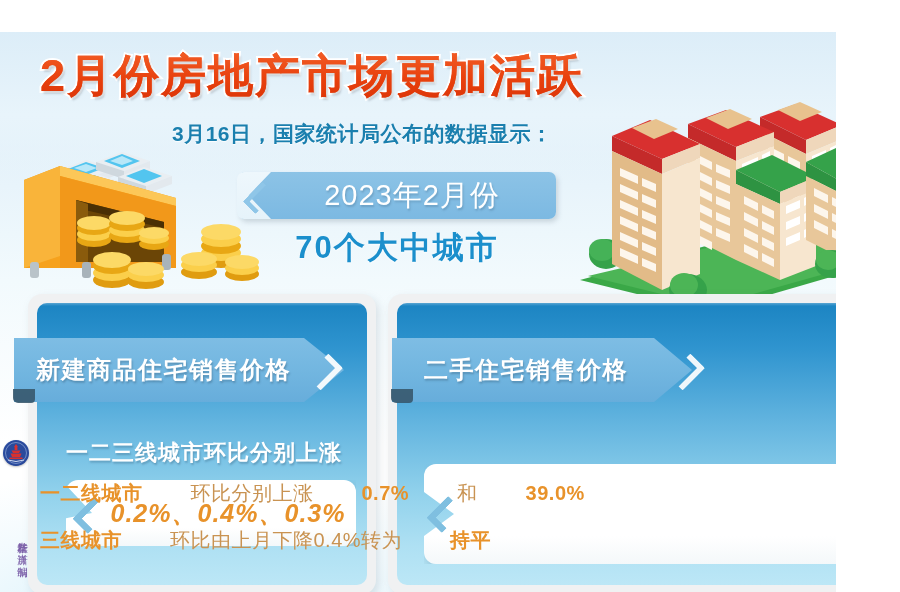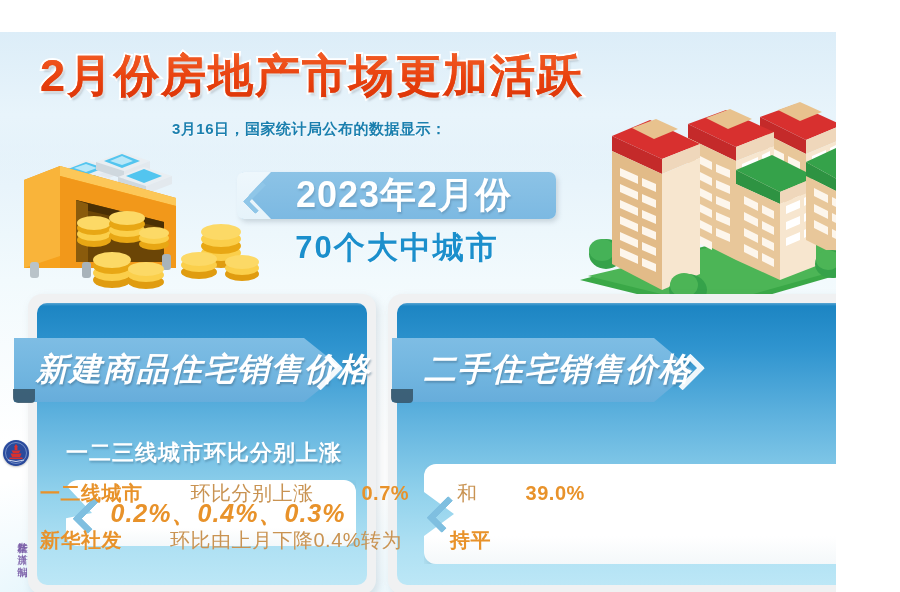--- a/index.html
+++ b/index.html
@@ -38,21 +38,21 @@
   }
   .title-inner{
     position:absolute;left:40px;top:14px;
     font-size:45px;font-weight:bold;letter-spacing:2px;
     white-space:nowrap;
     background:linear-gradient(180deg,#f4622a 0%,#e8400d 55%,#d93207 100%);
     -webkit-background-clip:text;background-clip:text;color:transparent;
   }
   .subtitle{
     position:absolute;left:172px;top:88px;
-    font-size:15px;font-weight:bold;color:#1a7fae;letter-spacing:.5px;
+    font-size:21px;font-weight:bold;color:#1a7fae;letter-spacing:.5px;
     text-shadow:0 1px 1px rgba(255,255,255,.9);
     white-space:nowrap;
   }
 
   
   .banner{
     position:absolute;left:238px;top:140px;width:318px;height:47px;
     background:linear-gradient(180deg,#8cc3e6 0%,#7cb9e2 100%);
     border-radius:7px;
     box-shadow:2px 3px 5px rgba(110,130,145,.28);
@@ -62,23 +62,23 @@
     background:linear-gradient(180deg,#eef7fc 0%,#e6f3fa 100%);
     border-radius:7px 0 0 7px;
     clip-path:polygon(0 0,100% 0,34% 50%,100% 100%,0 100%);
   }
   .banner-chev{
     position:absolute;left:12px;top:12px;width:13px;height:23px;
     border-left:5px solid #8fc6e8;border-bottom:5px solid #8fc6e8;
     transform:rotate(45deg);border-radius:2px;
   }
   .banner-text{
-    position:absolute;left:0;top:0;width:318px;height:47px;
+    position:absolute;left:8px;top:0;width:318px;height:47px;
     display:flex;align-items:center;justify-content:center;
-    font-size:36px;font-weight:bold;color:#ffffff;letter-spacing:1px;
+    font-size:29px;font-weight:normal;color:#ffffff;letter-spacing:1px;
     text-shadow:1px 2px 2px rgba(70,110,140,.35);
     padding-left:14px;box-sizing:border-box;
   }
   .cities{
     position:absolute;left:238px;top:195px;width:318px;
     text-align:center;
     font-size:31px;font-weight:bold;color:#1b8fcc;letter-spacing:2px;
     text-shadow:0 1px 2px rgba(255,255,255,.9);
   }
 
@@ -114,24 +114,23 @@
     height:64px;
     background:linear-gradient(180deg,#7ebde4 0%,#72b6e0 52%,#67addb 100%);
     box-shadow:2px 4px 6px rgba(80,105,125,.30);
   }
   .ribbon-body{
     position:absolute;left:0;top:0;right:0;bottom:0;
     border-radius:6px 0 0 6px;
   }
   .ribbon-text{
     position:absolute;top:0;height:64px;display:flex;align-items:center;
-    font-size:32px;font-weight:bold;color:#ffffff;letter-spacing:1.5px;
+    font-size:24px;font-weight:bold;color:#ffffff;letter-spacing:1.5px;
     text-shadow:1px 2px 2px rgba(55,95,125,.42);
     white-space:nowrap;
-    font-style:italic;
   }
   .ribbon-arrow{
     position:absolute;top:16px;width:19px;height:32px;
   }
   .ribbon-arrow::before{
     content:"";position:absolute;left:0;top:2px;width:15px;height:26px;
     border-right:6px solid #ffffff;border-top:6px solid #ffffff;
     transform:rotate(45deg);border-radius:2px;opacity:.92;
   }
   .ribbon-tail{
@@ -491,21 +490,21 @@
   <div class="card-chev" style="left:432px;top:465px;width:22px;height:38px;"></div>
 
   <div class="right-line" style="top:441px;">
     <span class="em">一二线城市</span>
       <span class="pl">环比分别上涨</span>
       <span class="em">0.7%</span>
       <span class="pl">和</span>
       <span class="em">39.0%</span>
   </div>
   <div class="right-line" style="top:488px;">
-    <span class="em">新华社发</span>
+    <span class="em">三线城市</span>
       <span class="pl">环比由上月下降0.4%转为</span>
       <span class="em">持平</span>
   </div>
 
   <div class="credit">
     <div class="credit-logo">
       <svg viewBox="0 0 26 26" width="26" height="26">
         <circle cx="13" cy="13" r="12.5" fill="#2a4a9c"></circle>
         <circle cx="13" cy="13" r="10.5" fill="none" stroke="#8fa8d8" stroke-width="0.7"></circle>
         <path d="M13 4 L15 7 L11 7 Z" fill="#d8302f"></path>

